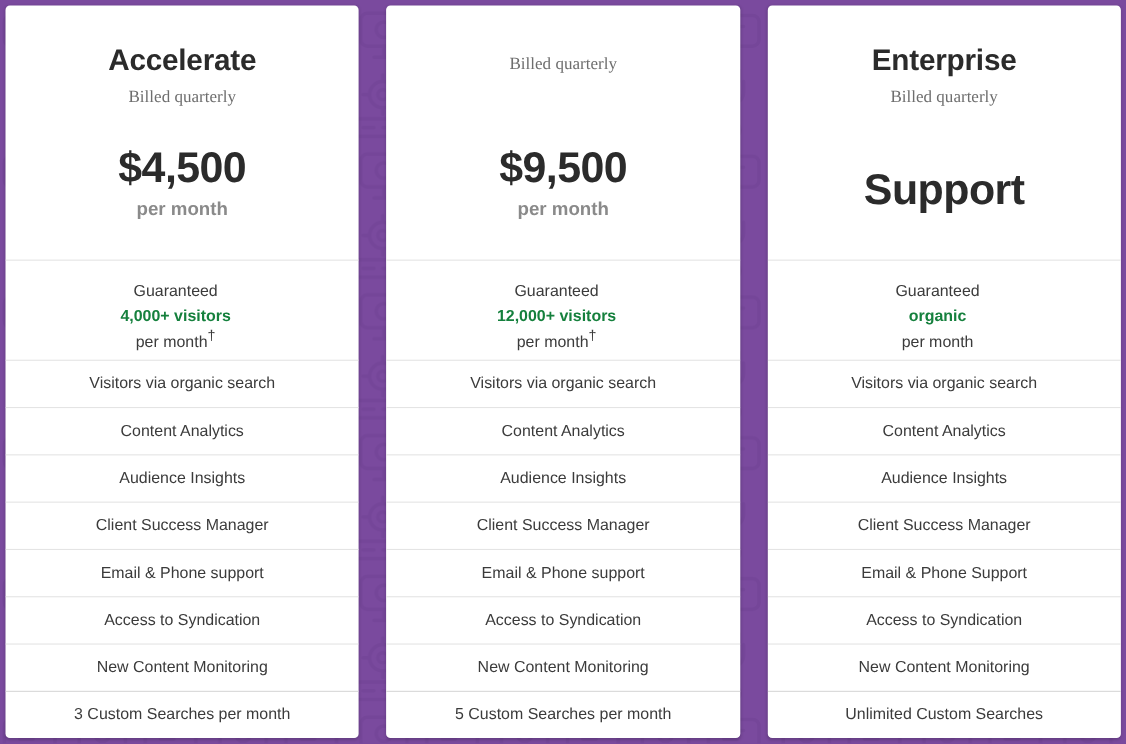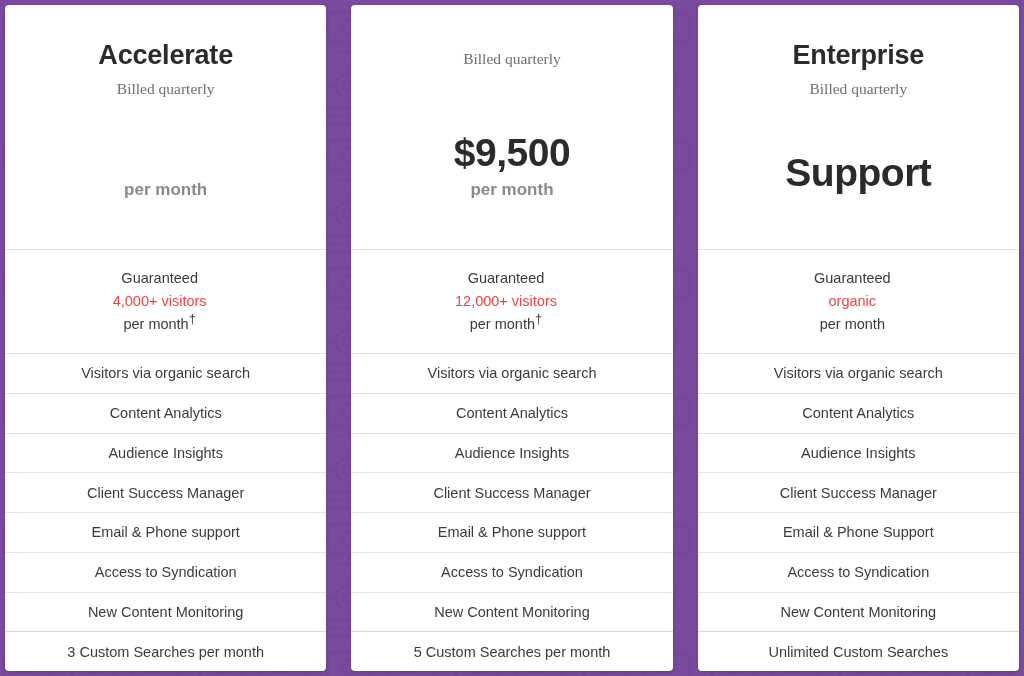--- a/index.html
+++ b/index.html
@@ -36,21 +36,20 @@
   }
 
   .plan-card {
     flex: 1 1 0;
     background: #ffffff;
     border-radius: 4px;
     display: flex;
     flex-direction: column;
     box-shadow: 0 1px 3px rgba(0,0,0,0.18);
     overflow: hidden;
-    gap: 13px;
   }
 
   
   .card-header {
     padding: 36px 14px 0 14px;
     text-align: center;
     flex: 0 0 auto;
     height: 231px;
     display: flex;
     flex-direction: column;
@@ -103,21 +102,21 @@
     flex: 0 0 auto;
     height: 91px;
   }
 
   .guarantee-line {
     font-size: 14.5px;
     color: #3b3b3b;
     line-height: 1.6;
   }
 
-  .guarantee-line.strong { font-weight: normal; color: #ef4444; }
+  .guarantee-line.strong { font-weight: bold; color: #15803d; }
 
   .dagger { font-size: 13px; vertical-align: super; line-height: 0; }
 
   
   .features {
     display: flex;
     flex-direction: column;
     flex: 1 1 auto;
   }
 
@@ -171,20 +170,21 @@
   <rect width="1024" height="676" fill="url(#techIcons)" opacity="0.45"></rect>
 </svg>
 
 <div id="pricing-grid">
 
   <section class="plan-card">
     <div class="card-header">
       <h2 class="plan-name">Accelerate</h2>
       <div class="plan-billing">Billed quarterly</div>
       <div class="price-block">
+        <div class="plan-price">$4,500</div>
         <div class="plan-price-unit">per month</div>
       </div>
     </div>
 
     <div class="guarantee">
       <div class="guarantee-line">Guaranteed</div>
       <div class="guarantee-line strong">4,000+ visitors</div>
       <div class="guarantee-line"><span>per month</span><span class="dagger">†</span></div>
     </div>
 

